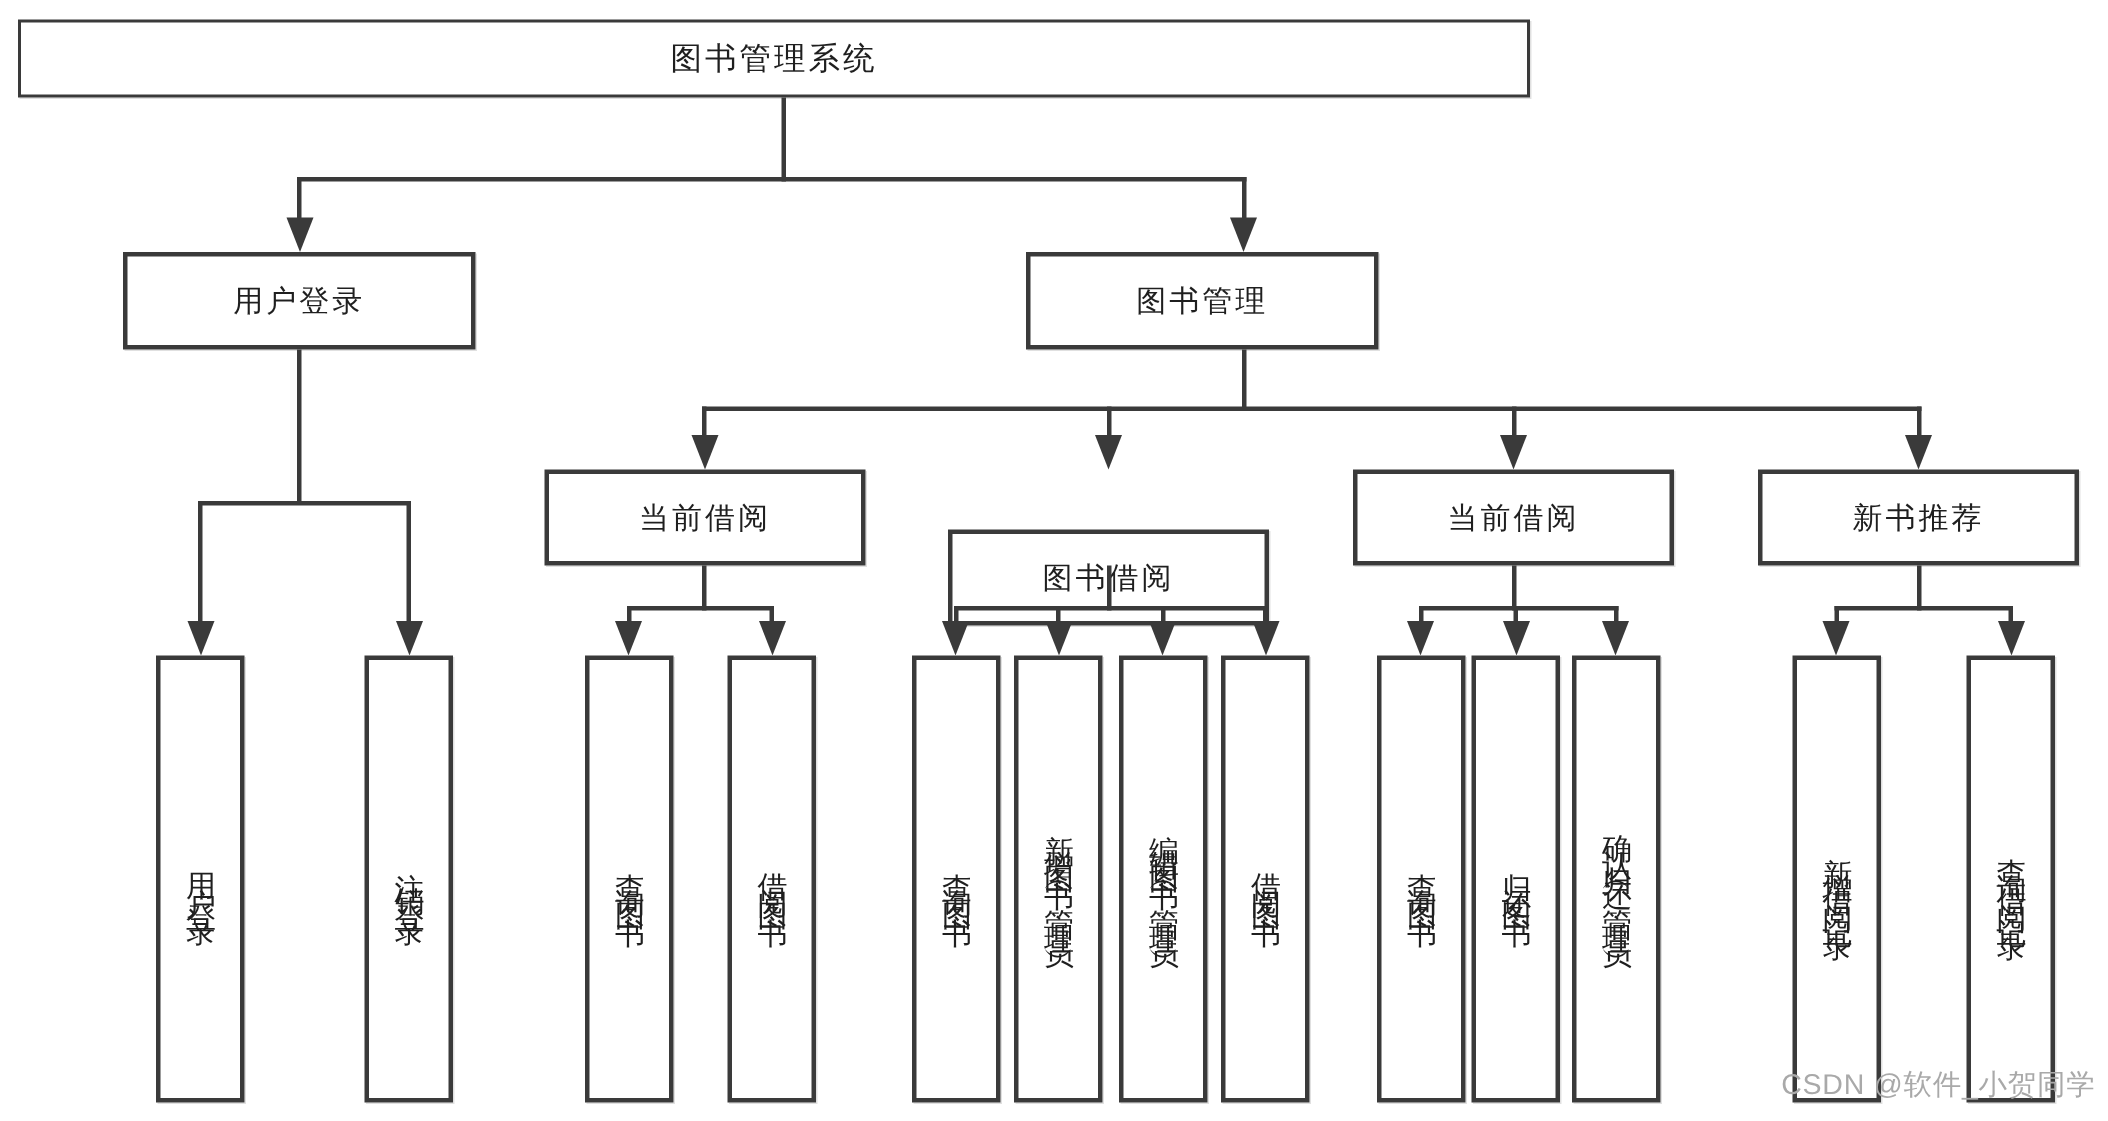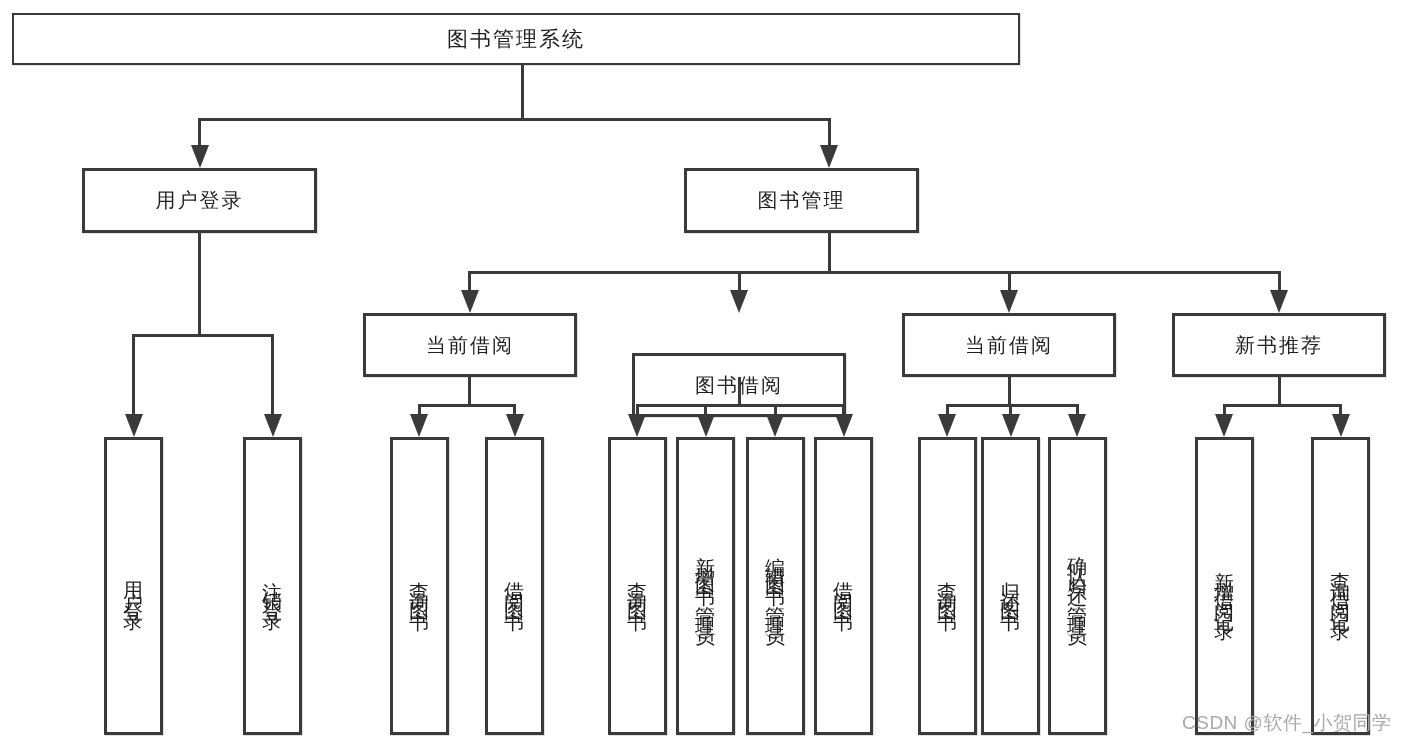--- a/index.html
+++ b/index.html
@@ -39,21 +39,21 @@
     border-right:9px solid transparent;
     border-top:23px solid #3a3a3a;
   }
   .watermark{
     position:absolute;
     left:1182px;top:710px;width:215px;
     color:#a9a9a9;
     font-size:19px;
     letter-spacing:0.5px;
     white-space:nowrap;
-    text-align:left;
+    text-align:right;
   }
 </style>
 </head>
 <body>
 
 <div id="canvas">
 
   <div class="node root" style="left:12px;top:13px;width:1008px;height:52px;">图书管理系统</div>
 
   <div class="vline" style="left:521px;top:65px;height:56px;"></div>

